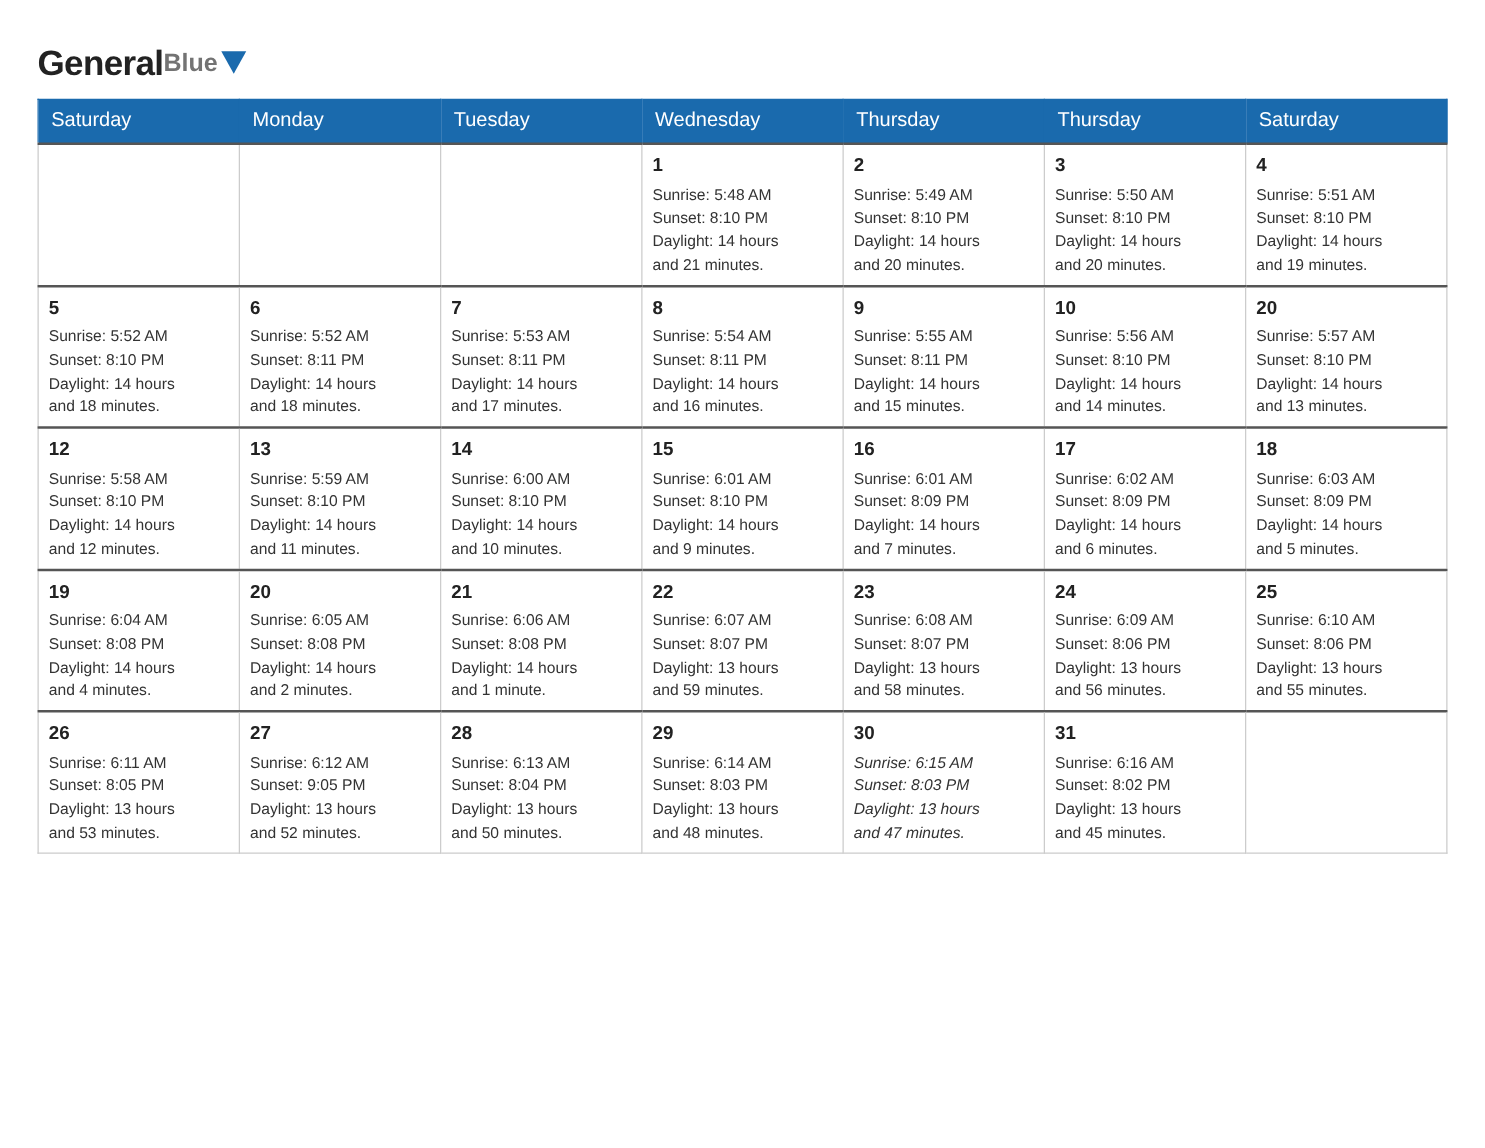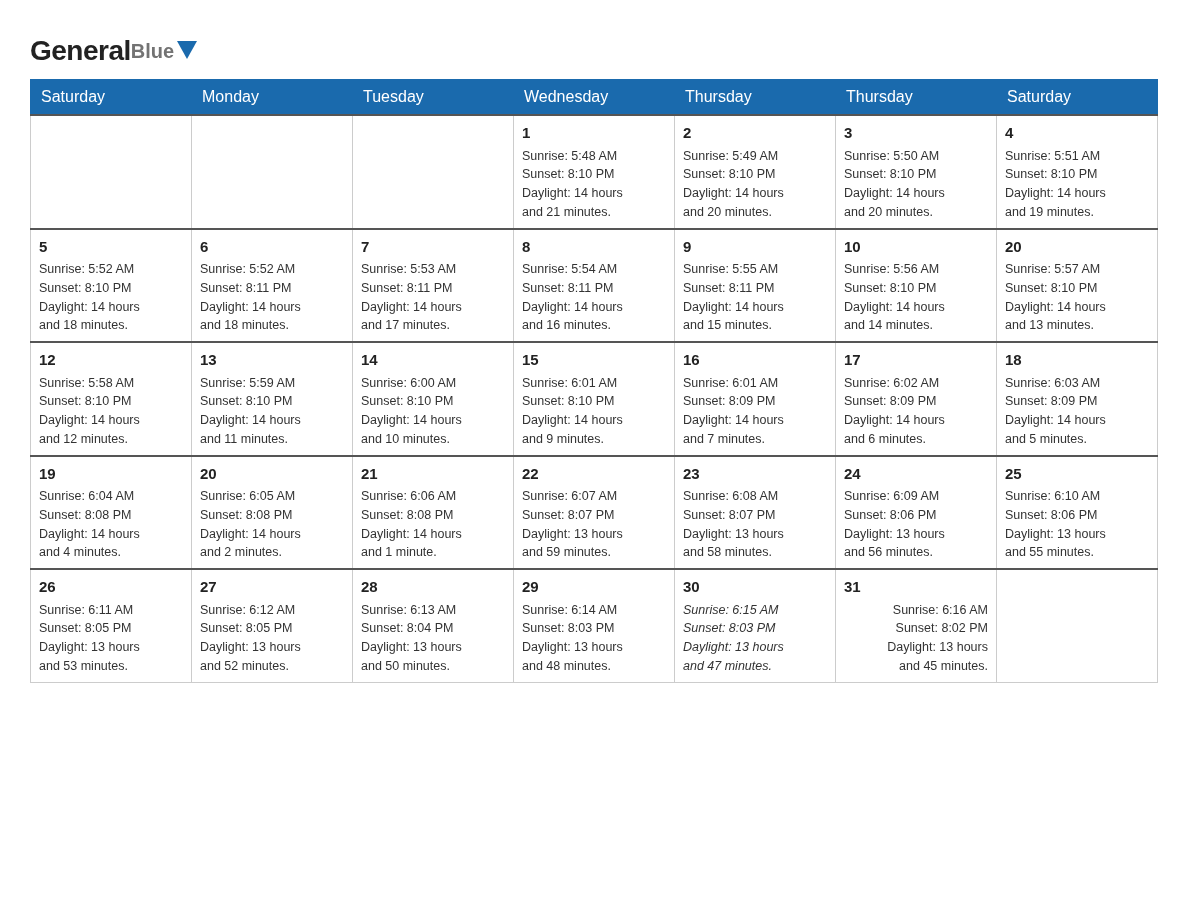--- a/index.html
+++ b/index.html
@@ -328,21 +328,21 @@
         <td>
           <span class="day-num">26</span>
           <div class="day-info" style="white-space: pre-line;">Sunrise: 6:11 AM
 Sunset: 8:05 PM
 Daylight: 13 hours
 and 53 minutes.</div>
         </td>
         <td>
           <span class="day-num">27</span>
           <div class="day-info" style="white-space: pre-line;">Sunrise: 6:12 AM
-Sunset: 8:05 PM
+Sunset: 9:05 PM
 Daylight: 13 hours
 and 52 minutes.</div>
         </td>
         <td>
           <span class="day-num">28</span>
           <div class="day-info" style="white-space: pre-line;">Sunrise: 6:13 AM
 Sunset: 8:04 PM
 Daylight: 13 hours
 and 50 minutes.</div>
         </td>
@@ -355,21 +355,21 @@
         </td>
         <td>
           <span class="day-num">30</span>
           <div class="day-info" style="white-space: pre-line; font-style: italic;">Sunrise: 6:15 AM
 Sunset: 8:03 PM
 Daylight: 13 hours
 and 47 minutes.</div>
         </td>
         <td>
           <span class="day-num">31</span>
-          <div class="day-info" style="white-space: pre-line; text-align: right;">Sunrise: 6:16 AM
+          <div class="day-info" style="white-space: pre-line;">Sunrise: 6:16 AM
 Sunset: 8:02 PM
 Daylight: 13 hours
 and 45 minutes.</div>
         </td>
         <td class="empty-cell"></td>
       </tr>
     </tbody>
 </table>
 
 </body></html>

